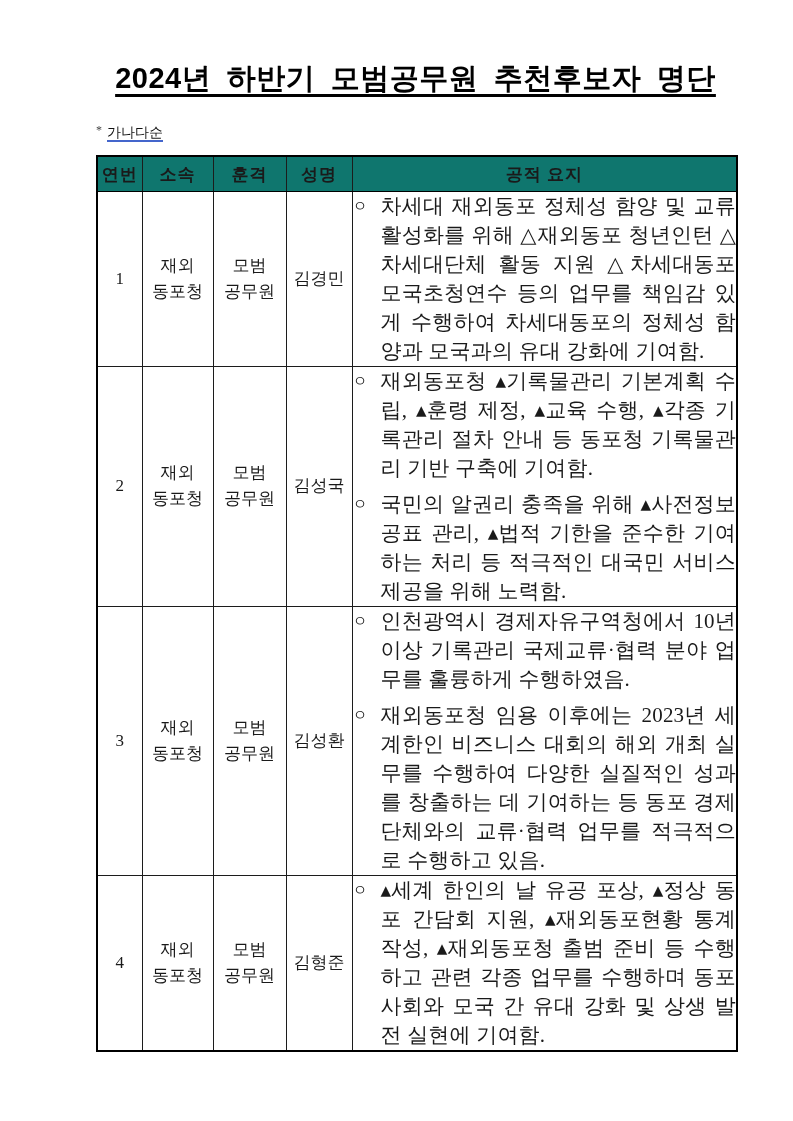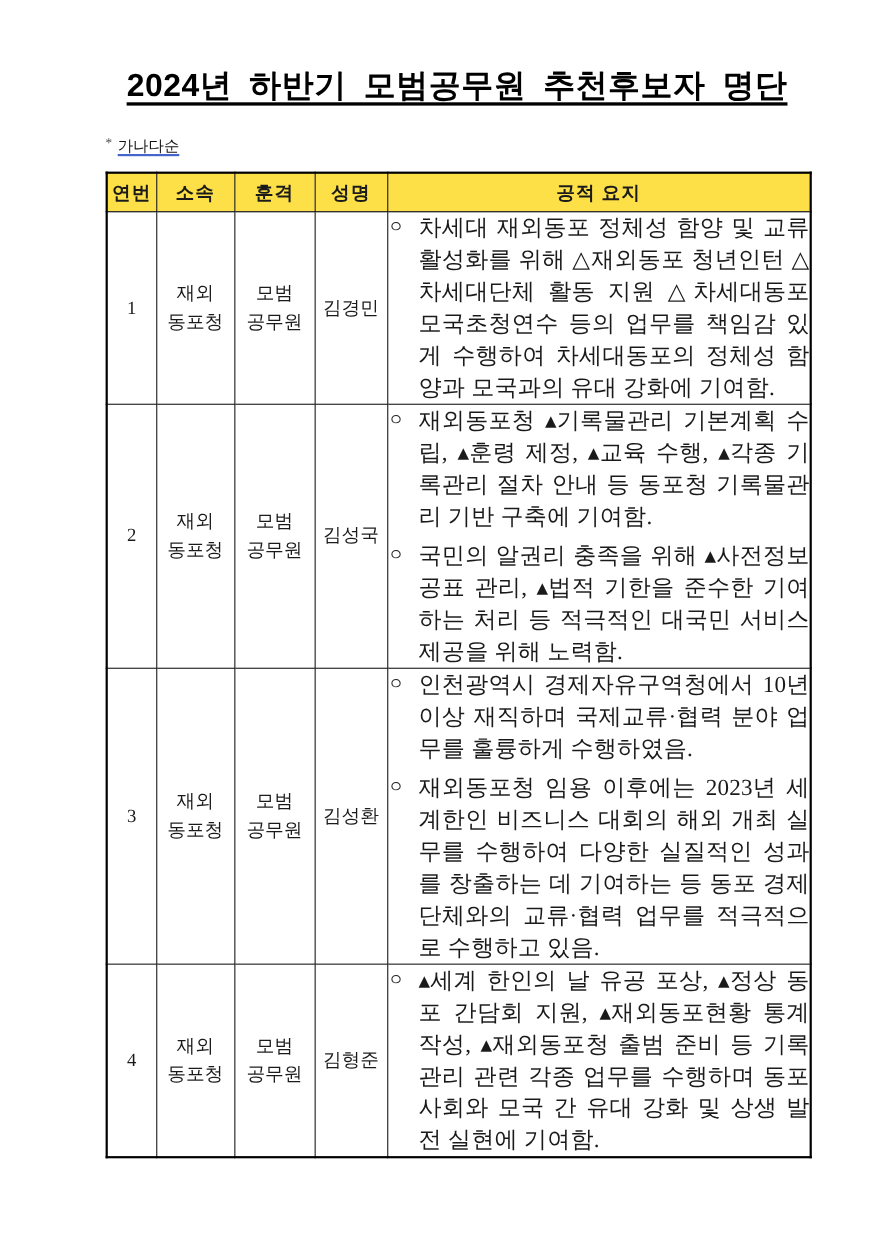--- a/index.html
+++ b/index.html
@@ -57,21 +57,21 @@
     table-layout: fixed;
     border: 2px solid #000000;
   }
   table.roster th, table.roster td {
     border: 1px solid #1c1c1c;
     vertical-align: middle;
     padding: 0;
   }
   table.roster thead tr { height: 35px; }
   table.roster th {
-    background: #fde047;
+    background: #0f766e;
     font-size: 17px;
     font-weight: bold;
     text-align: center;
     border-bottom: 1.5px solid #000000;
     letter-spacing: 1px;
   }
   td.c {
     text-align: center;
     font-size: 17px;
     line-height: 26px;
@@ -164,40 +164,40 @@
       <tr class="r3">
         <td class="c">3</td>
         <td class="c pre">재외
 동포청</td>
         <td class="c pre">모범
 공무원</td>
         <td class="c">김성환</td>
         <td class="m">
           <div class="merit">
             <span class="bullet">ㅇ</span>
-            <span class="mtext">인천광역시 경제자유구역청에서 10년 이상 재직하며 국제교류·협력 분야 업무를 훌륭하게 수행하였음.</span>
+            <span class="mtext">인천광역시 경제자유구역청에서 10년 이상 기록관리 국제교류·협력 분야 업무를 훌륭하게 수행하였음.</span>
           </div>
           <div class="merit">
             <span class="bullet">ㅇ</span>
             <span class="mtext">재외동포청 임용 이후에는 2023년 세계한인 비즈니스 대회의 해외 개최 실무를 수행하여 다양한 실질적인 성과를 창출하는 데 기여하는 등 동포 경제단체와의 교류·협력 업무를 적극적으로 수행하고 있음.</span>
           </div>
         </td>
       </tr>
 
       <tr class="r4">
         <td class="c">4</td>
         <td class="c pre">재외
 동포청</td>
         <td class="c pre">모범
 공무원</td>
         <td class="c">김형준</td>
         <td class="m">
           <div class="merit">
             <span class="bullet">ㅇ</span>
-            <span class="mtext">▴세계 한인의 날 유공 포상, ▴정상 동포 간담회 지원, ▴재외동포현황 통계 작성, ▴재외동포청 출범 준비 등 기록관리 관련 각종 업무를 수행하며 동포사회와 모국 간 유대 강화 및 상생 발전 실현에 기여함.</span>
+            <span class="mtext">▴세계 한인의 날 유공 포상, ▴정상 동포 간담회 지원, ▴재외동포현황 통계 작성, ▴재외동포청 출범 준비 등 수행하고 관련 각종 업무를 수행하며 동포사회와 모국 간 유대 강화 및 상생 발전 실현에 기여함.</span>
           </div>
         </td>
       </tr>
 
     </tbody>
   </table>
 
 </div>
 
 </body></html>

